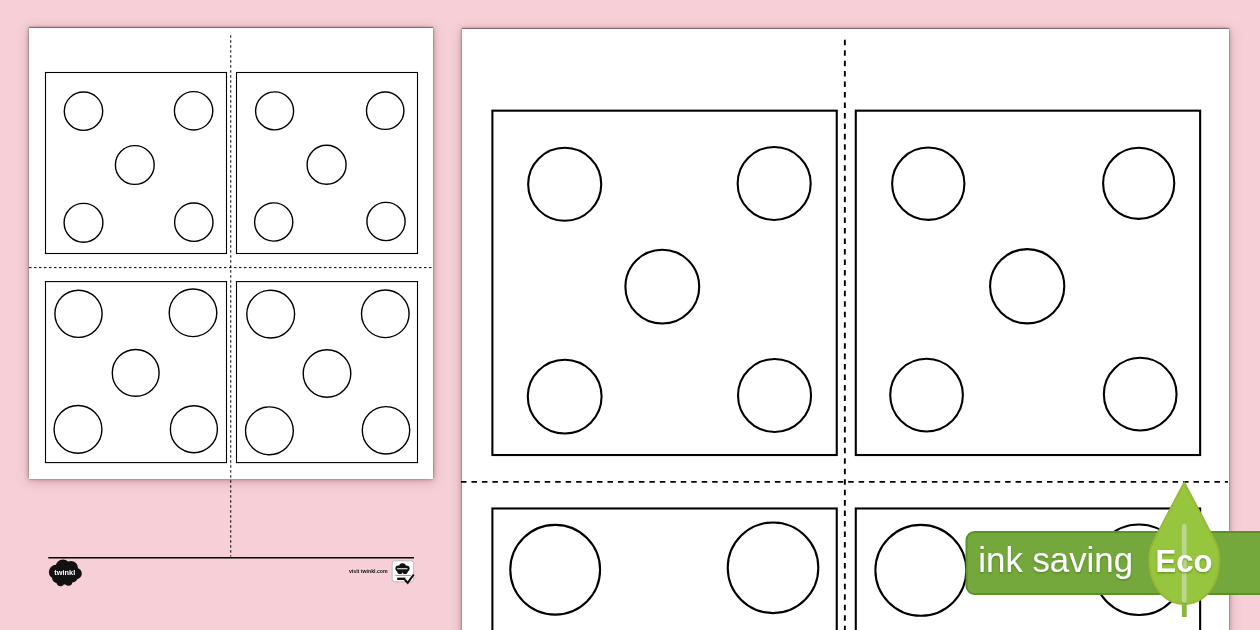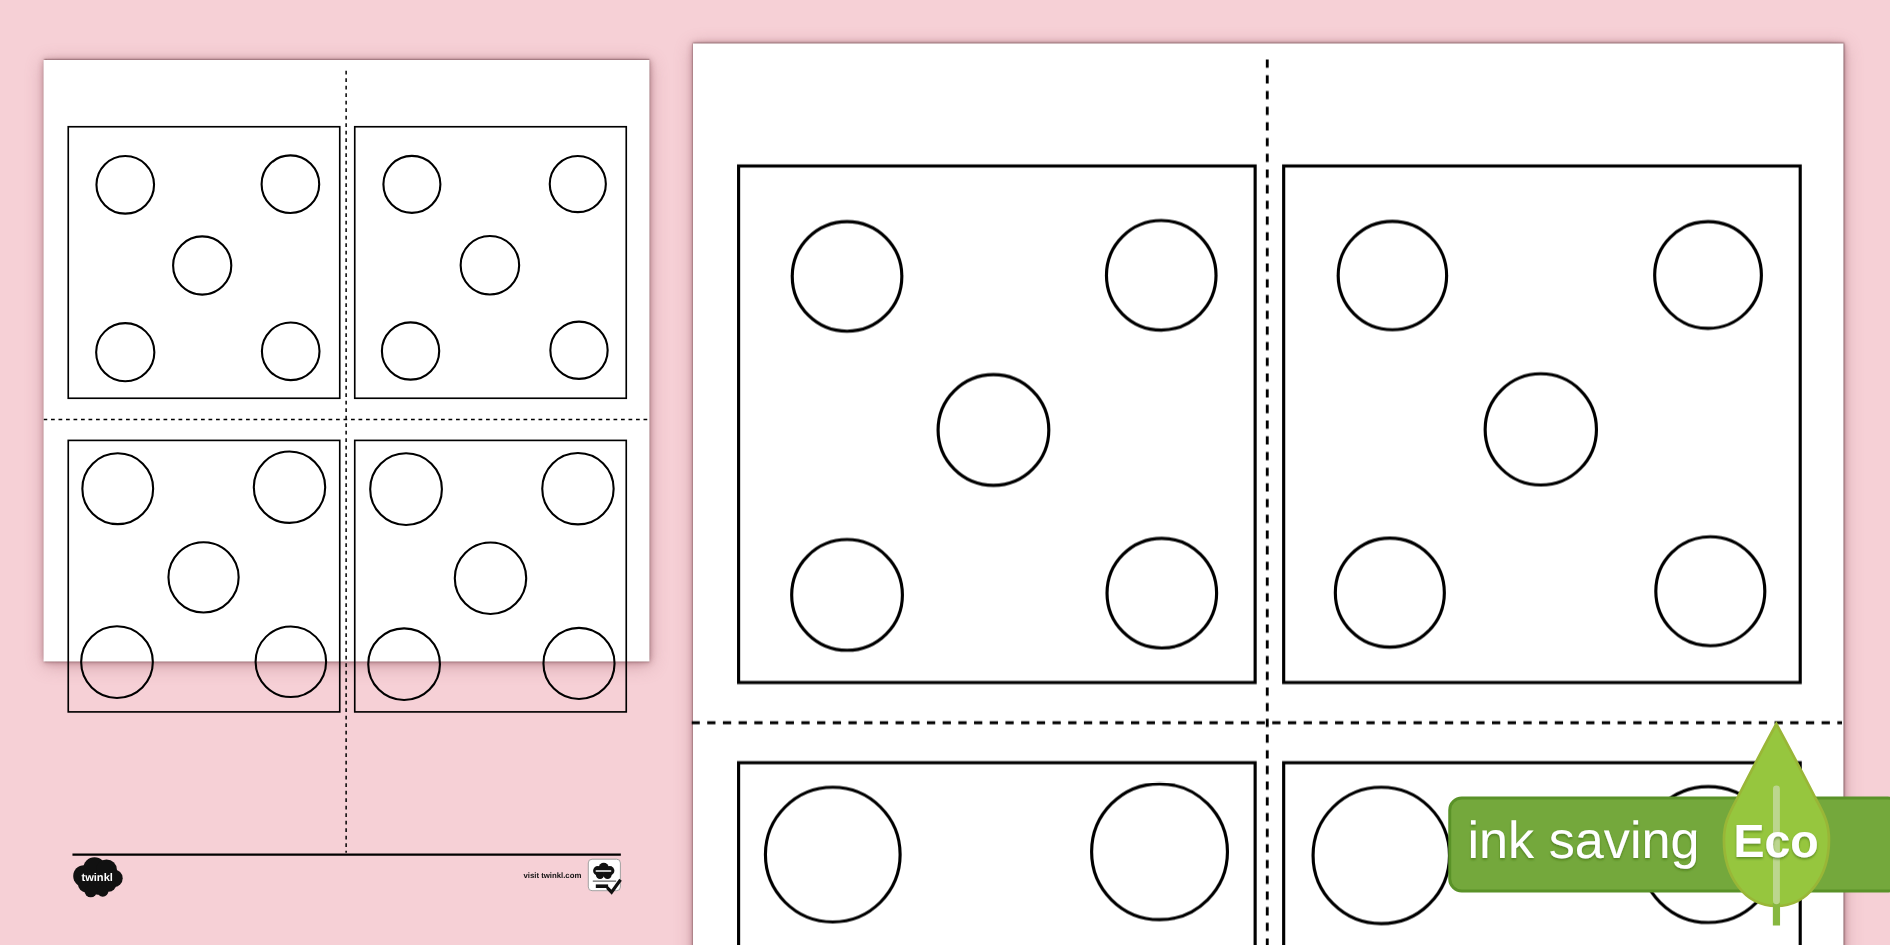--- a/index.html
+++ b/index.html
@@ -1,18 +1,18 @@
 <!DOCTYPE html>
 <html><head>
 <meta charset="utf-8">
 <style>
 html,body{margin:0;padding:0}
 body{width:1260px;height:630px;overflow:hidden;background:#f6d0d6;position:relative;font-family:"Liberation Sans",sans-serif}
 .page{position:absolute;background:#fff;transform:translateZ(0);box-shadow:0 -1px 1px rgba(104,70,76,.6),0 0 1px rgba(98,56,62,.55),0 0 4px rgba(101,48,58,.45),0 2px 11px rgba(158,94,104,.45)}
-#p1{left:29px;top:40px;width:403.5px;height:401px}
+#p1{left:29px;top:28px;width:403.5px;height:451px}
 #p2{left:461.5px;top:28.5px;width:767.5px;height:1085px}
 #p2 svg{position:absolute;left:-1px;top:-2.5px}
 svg{display:block}
 #eco{position:absolute;left:940px;top:470px;transform:translateZ(0)}
 </style>
 </head>
 <body>
 <div class="page" id="p1">
 <svg width="403.5" height="570.5" viewBox="0 0 403.5 570.5">
 <g fill="none" stroke="#000">

